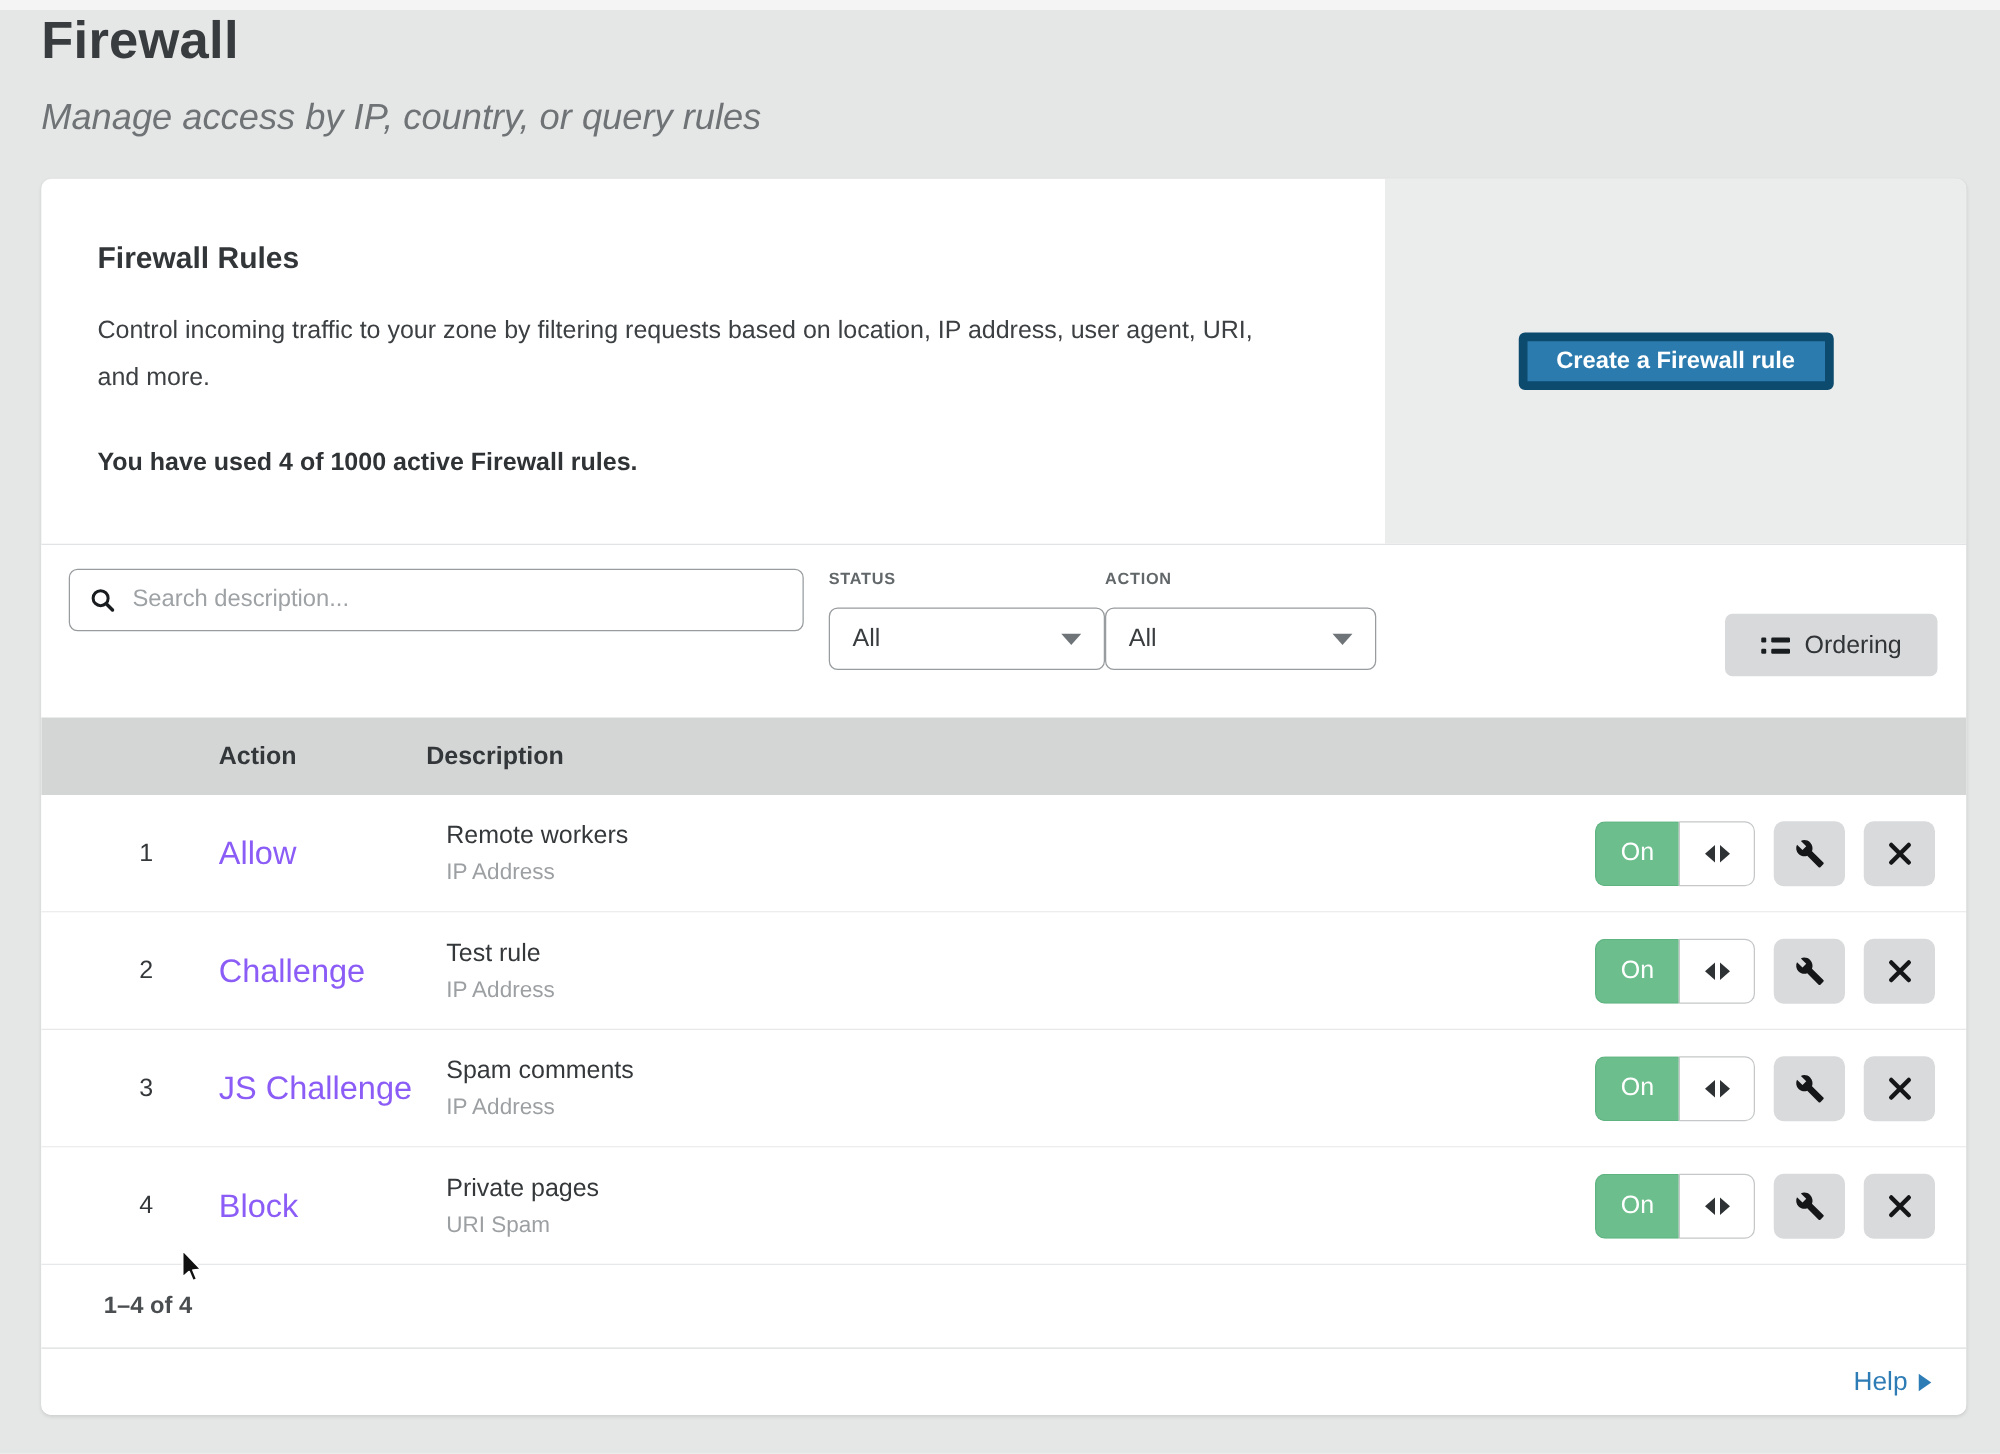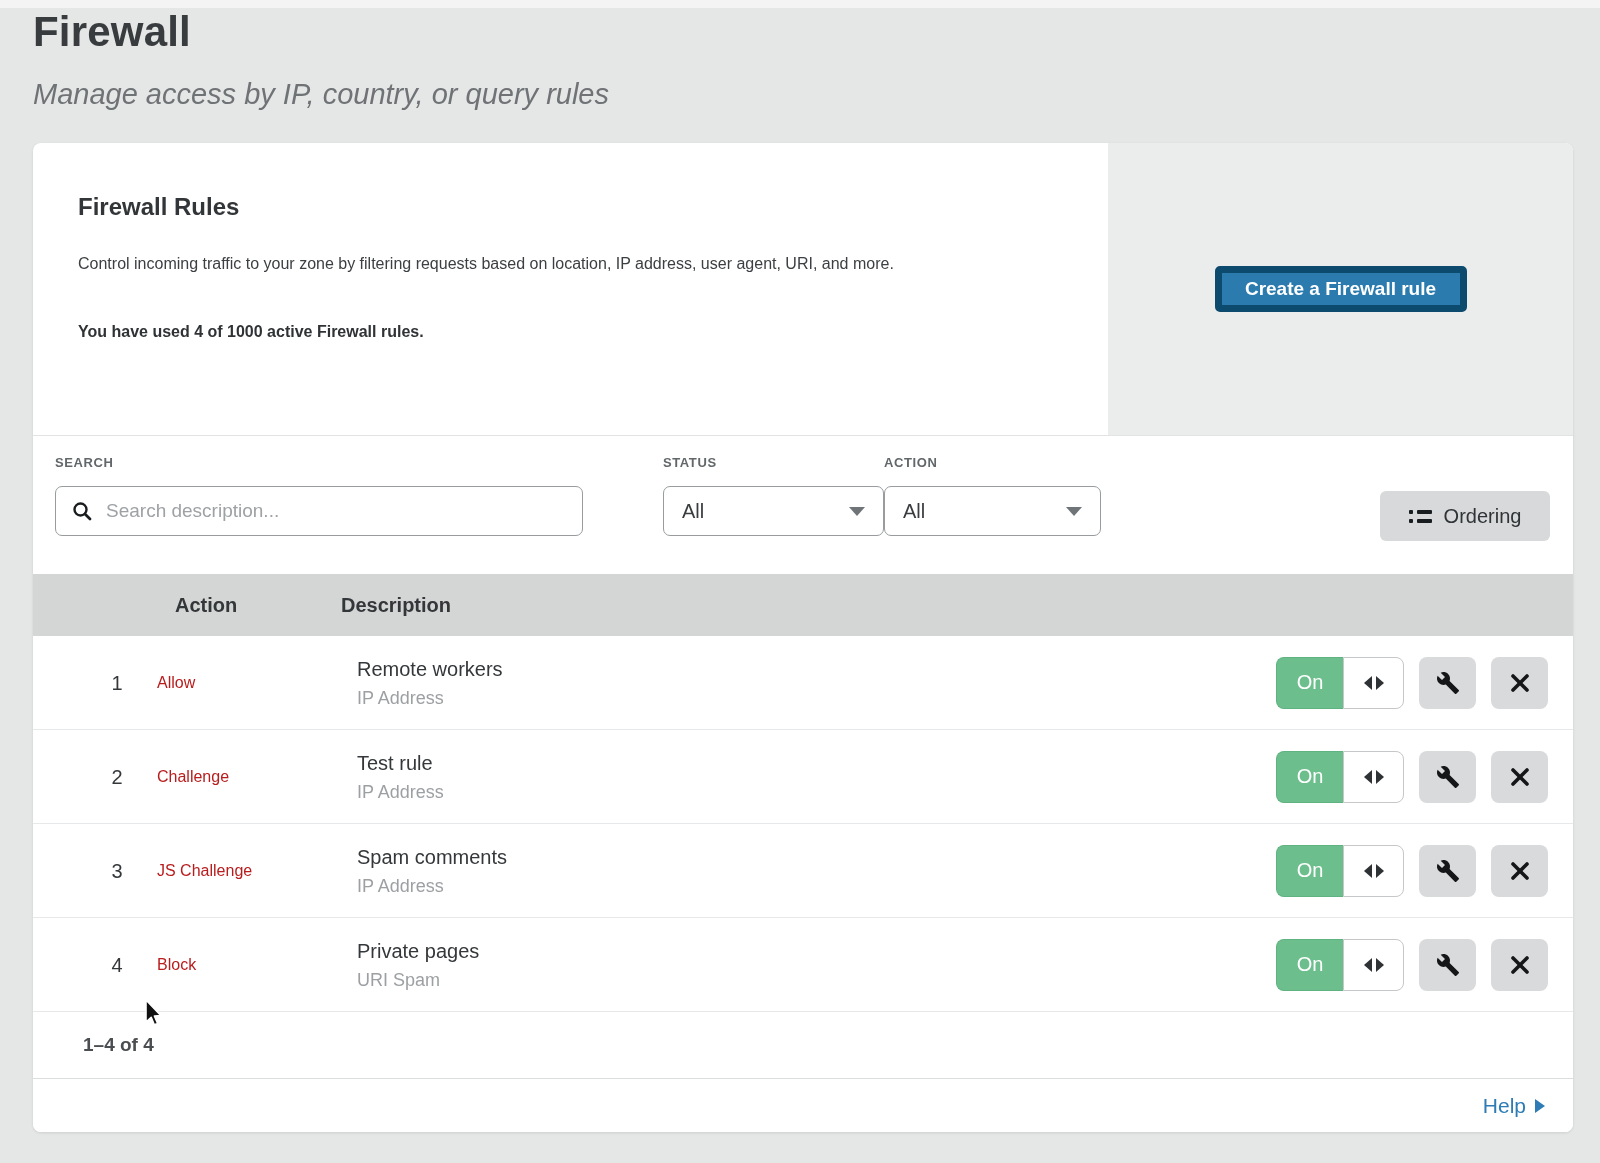--- a/index.html
+++ b/index.html
@@ -17,38 +17,38 @@
     position:absolute;left:33px;top:143px;width:1540px;height:989px;
     background:#ffffff;border-radius:8px;overflow:hidden;
     box-shadow:0 1px 3px rgba(0,0,0,.10);
     display:flex;flex-direction:column;
   }
 
   
   .intro{height:292px;display:flex;border-bottom:1px solid #e2e3e4;flex:none;gap:25px;}
   .intro-left{flex:1;padding:50px 40px 0 45px;}
   .intro-left h2{margin:0 0 24px 0;font-size:24px;font-weight:700;color:#333638;}
-  .intro-left p{margin:0;font-size:16px;line-height:38px;color:#3d4043;max-width:960px;}
+  .intro-left p{margin:0;font-size:20px;line-height:38px;color:#3d4043;max-width:960px;}
   .intro-left .usage{margin-top:30px;font-weight:700;color:#303335;}
   .intro-right{width:465px;flex:none;background:#ebecec;display:flex;align-items:center;justify-content:center;}
   .btn-primary{
     width:252px;height:46px;background:#2b7bae;color:#fff;border:7px solid #0c4a6e;
     border-radius:5px;font-size:19px;font-weight:700;cursor:pointer;
     font-family:inherit;
   }
 
   
   .filters{position:relative;height:138px;flex:none;background:#fff;}
   .filter-label{display:block;font-size:13px;font-weight:700;letter-spacing:.6px;color:#62676a;margin-bottom:16px;}
   .filter-group{position:absolute;top:19px;}
   .search-group{left:22px;}
   .status-group{left:630px;}
   .action-group{left:851px;}
   .search-box{
-    width:528px;height:50px;border:1px solid #989c9e;border-radius:7px;background:#fff;
+    width:588px;height:50px;border:1px solid #989c9e;border-radius:7px;background:#fff;
     display:flex;align-items:center;box-sizing:border-box;padding:0 14px 0 16px;
   }
   .search-box svg{flex:none;margin-right:12px;}
   .search-box input{
     border:none;outline:none;flex:1;font-size:19px;color:#3a3d3f;background:transparent;
     font-family:inherit;
   }
   .search-box input::placeholder{color:#9ea2a5;}
   .select{
     height:50px;border:1px solid #989c9e;border-radius:7px;background:#fff;
@@ -70,21 +70,21 @@
   .ordering-icon .oi-bar{width:15px;height:4px;background:#1a1d1f;border-radius:1px;}
 
   
   .thead{height:62px;background:#d4d6d6;position:relative;flex:none;}
   .thead span{position:absolute;top:0;line-height:62px;font-size:20px;font-weight:700;color:#34373a;}
   .col-action{left:142px;}
   .col-desc{left:308px;}
   .tbody{flex:none;}
   .row{position:relative;height:93px;border-bottom:1px solid #e7e8e9;background:#fff;}
   .cell-num{position:absolute;left:54px;width:60px;top:50%;transform:translateY(-50%);text-align:center;font-size:20px;color:#35383a;}
-  .cell-action{position:absolute;left:124px;top:50%;transform:translateY(-50%);font-size:16px;color:#b91c1c;}
+  .cell-action{position:absolute;left:142px;top:50%;transform:translateY(-50%);font-size:26px;color:#8b5cf6;}
   .cell-desc{position:absolute;left:324px;top:50%;transform:translateY(-50%);}
   .desc-title{font-size:20px;color:#35383a;margin-bottom:7px;}
   .desc-sub{font-size:18px;color:#9da0a3;}
   .controls{position:absolute;right:25px;top:50%;transform:translateY(-50%);display:flex;align-items:center;gap:15px;}
   .toggle{display:flex;height:52px;cursor:pointer;}
   .toggle-on{
     width:67px;background:#6cbf8d;border:1px solid #5fb381;border-right:none;
     border-radius:8px 0 0 8px;color:#fff;font-size:20px;font-weight:400;
     display:flex;align-items:center;justify-content:center;box-sizing:border-box;
   }
@@ -124,21 +124,20 @@
       <p>Control incoming traffic to your zone by filtering requests based on location, IP address, user agent, URI, and more.</p>
       <p class="usage">You have used 4 of 1000 active Firewall rules.</p>
     </div>
     <div class="intro-right">
       <button class="btn-primary">Create a Firewall rule</button>
     </div>
   </div>
 
   <div class="filters">
     <div class="filter-group search-group">
-      <label class="filter-label">SEARCH</label>
       <div class="search-box">
         <svg width="20" height="20" viewBox="0 0 20 20">
           <circle cx="8.5" cy="8.5" r="6" fill="none" stroke="#1a1d1f" stroke-width="2.4"></circle>
           <line x1="13" y1="13" x2="18" y2="18" stroke="#1a1d1f" stroke-width="2.8" stroke-linecap="round"></line>
         </svg>
         <input type="text" placeholder="Search description..." style="">
       </div>
     </div>
 
     <div class="filter-group status-group">

